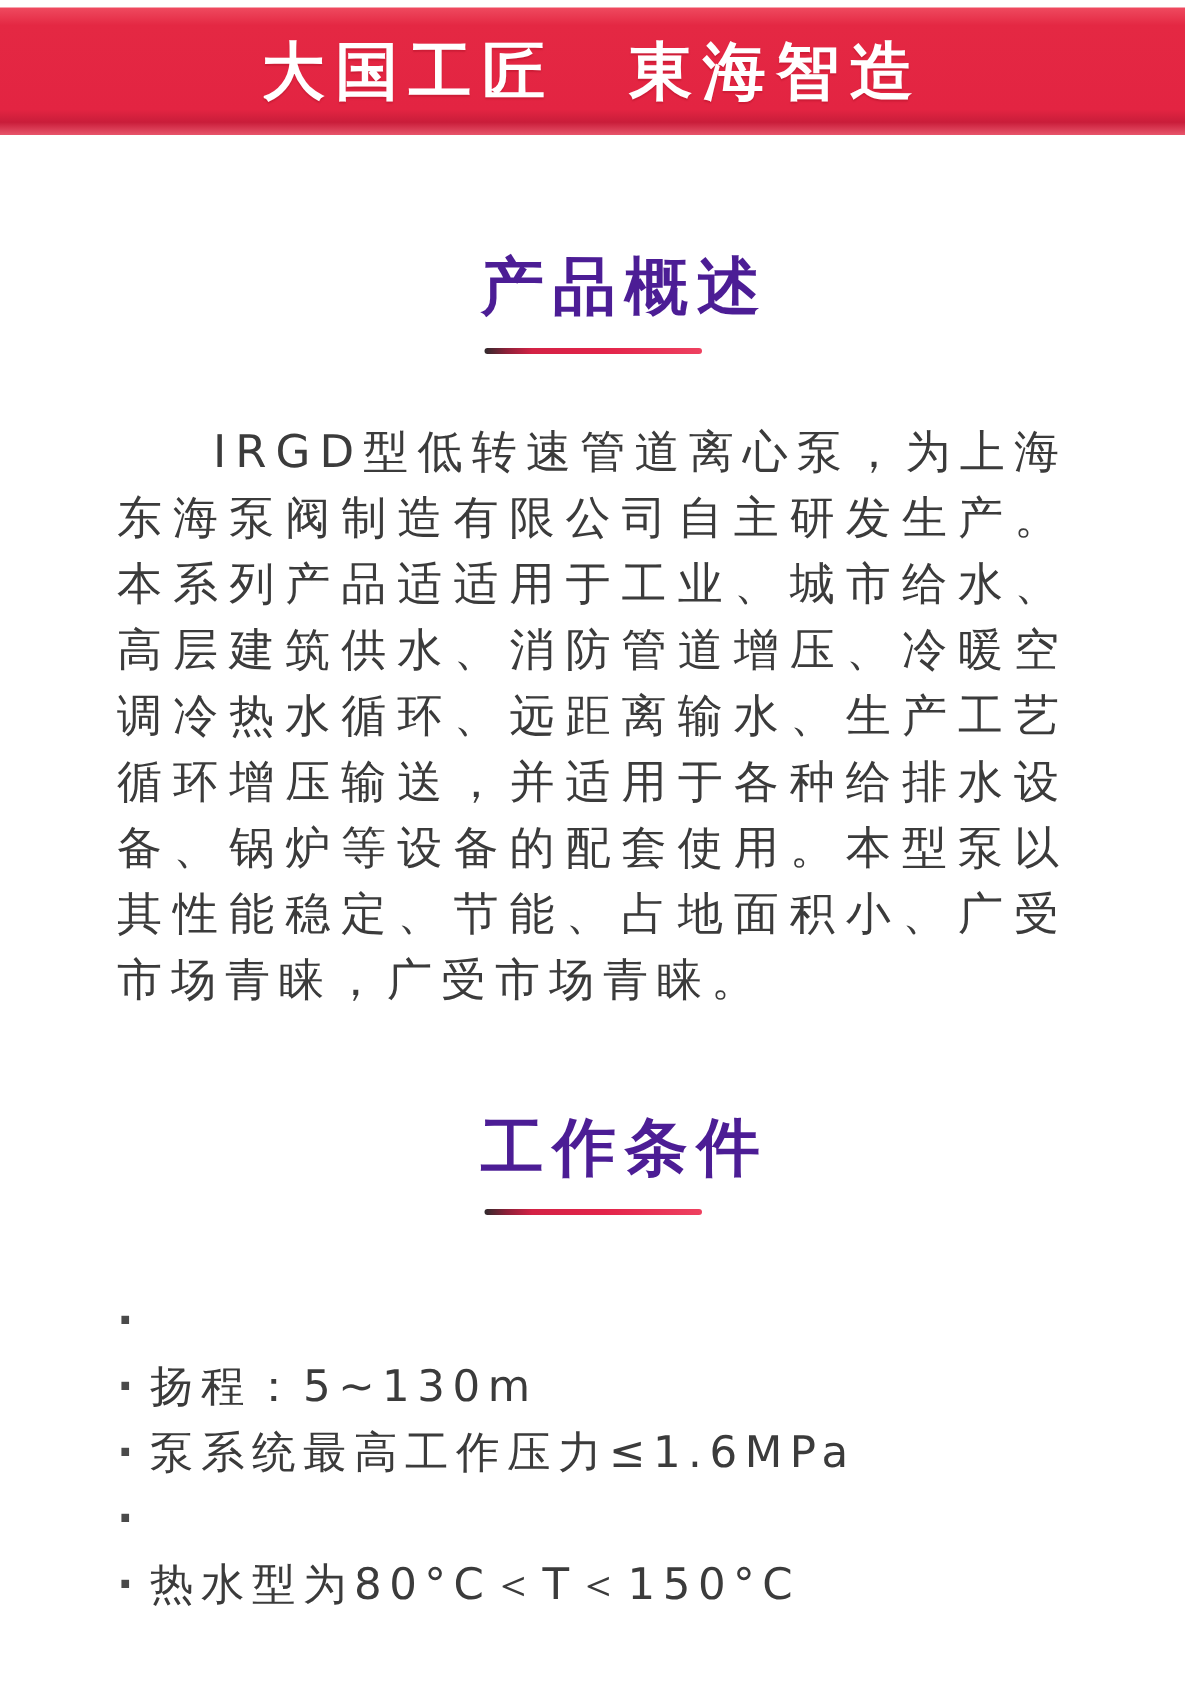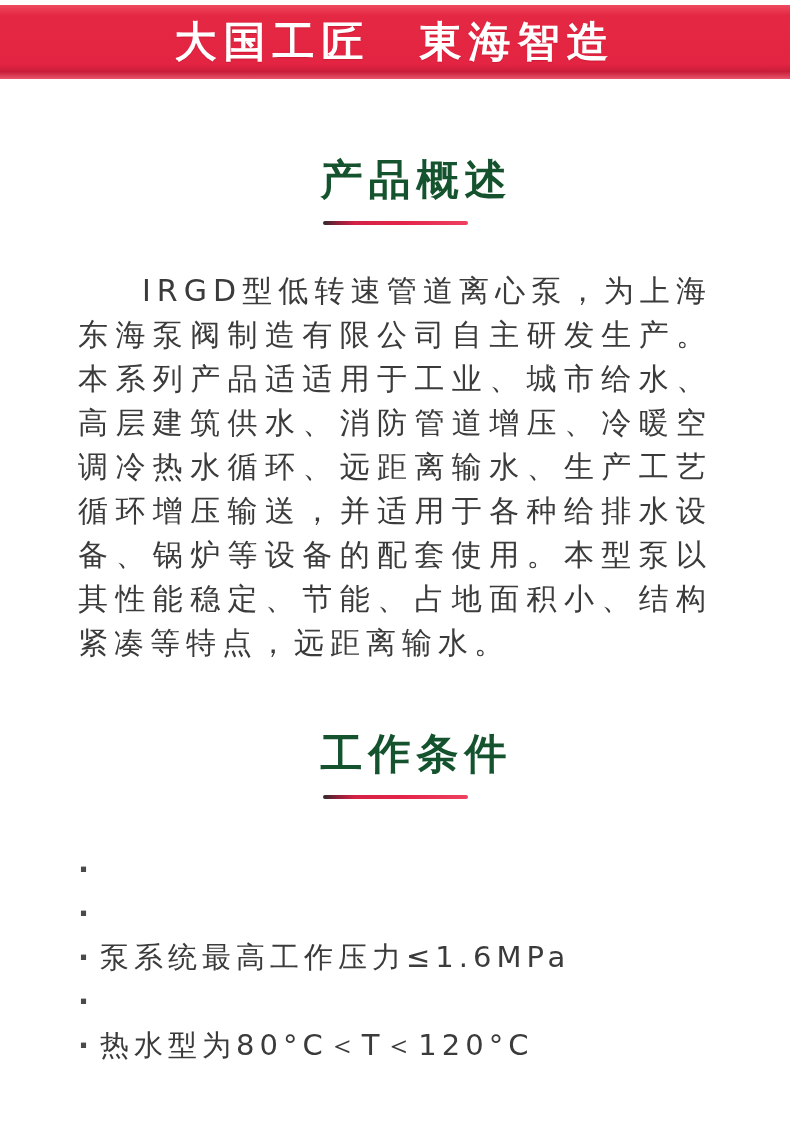--- a/index.html
+++ b/index.html
@@ -7,21 +7,21 @@
     width: 790px;
     height: 1127px;
     background: #ffffff;
     font-family: "DejaVu Sans", sans-serif;
     overflow: hidden;
   }
 
   
   .banner {
     margin-top: 5px;
-    height: 74px;
+    height: 85px;
     width: 100%;
     display: flex;
     align-items: center;
     justify-content: center;
     background: linear-gradient(180deg,
       #ef4a5f 0%,
       #e42843 14%,
       #e32442 80%,
       #c91d3a 90%,
       #e8556b 100%);
@@ -35,21 +35,21 @@
     text-shadow: 0 1px 1px rgba(140,0,20,0.25);
   }
 
   
   .section-title {
     margin-top: 76px;
     text-align: center;
     font-size: 42px;
     line-height: 50px;
     font-weight: bold;
-    color: #14532d;
+    color: #4c1d95;
     letter-spacing: 6px;
     padding-left: 43px;
   }
   .section-title.second { margin-top: 64px; }
   .title-underline {
     width: 145px;
     height: 4px;
     margin: 16px auto 0;
     border-radius: 2px;
     background: linear-gradient(90deg,
@@ -99,41 +99,42 @@
 
 <div>
 
   <div class="banner">
     <span class="banner-title">大国工匠　東海智造</span>
   </div>
 
   <div>
     <div class="section-title">产品概述</div>
     <div class="title-underline"></div>
-    <p class="overview-paragraph">IRGD型低转速管道离心泵，为上海东海泵阀制造有限公司自主研发生产。本系列产品适适用于工业、城市给水、高层建筑供水、消防管道增压、冷暖空调冷热水循环、远距离输水、生产工艺循环增压输送，并适用于各种给排水设备、锅炉等设备的配套使用。本型泵以其性能稳定、节能、占地面积小、结构紧凑等特点，远距离输水。</p>
+    <p class="overview-paragraph">IRGD型低转速管道离心泵，为上海东海泵阀制造有限公司自主研发生产。本系列产品适适用于工业、城市给水、高层建筑供水、消防管道增压、冷暖空调冷热水循环、远距离输水、生产工艺循环增压输送，并适用于各种给排水设备、锅炉等设备的配套使用。本型泵以其性能稳定、节能、占地面积小、广受市场青睐，广受市场青睐。</p>
   </div>
 
   <div>
     <div class="section-title second">工作条件</div>
     <div class="title-underline"></div>
 
     <ul class="conditions-list">
       <li>
         <span class="bullet">·</span>
       </li>
       <li>
         <span class="bullet">·</span>
+        <span>扬程：5~130m</span>
       </li>
       <li>
         <span class="bullet">·</span>
         <span>泵系统最高工作压力≤1.6MPa</span>
       </li>
       <li>
         <span class="bullet">·</span>
       </li>
       <li>
         <span class="bullet">·</span>
-        <span>热水型为80°C＜T＜120°C</span>
+        <span>热水型为80°C＜T＜150°C</span>
       </li>
     </ul>
   </div>
 
 </div>
 
 </body></html>

